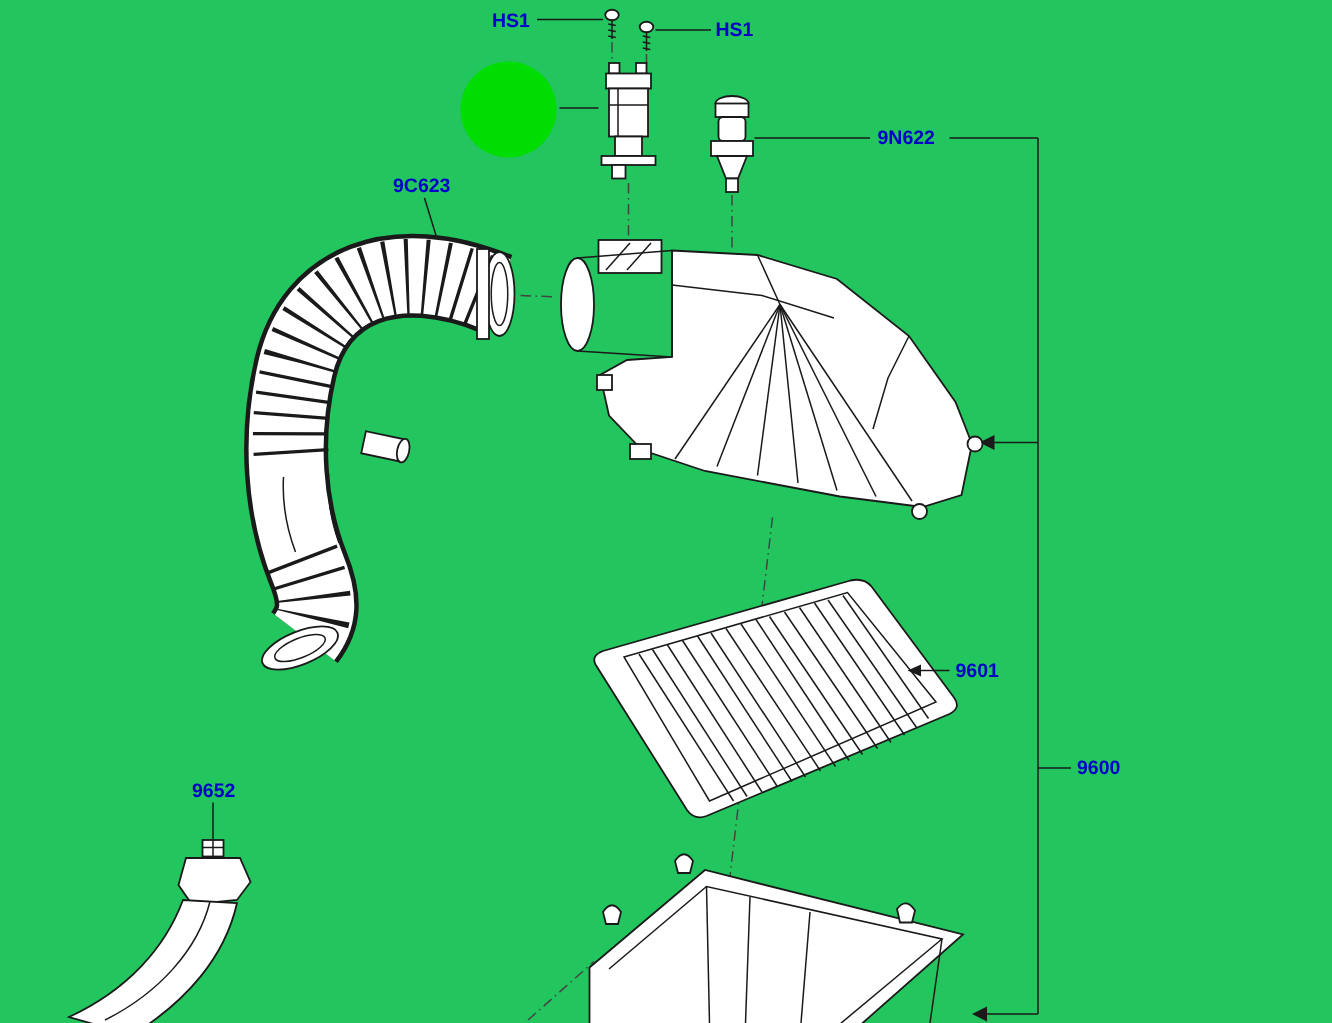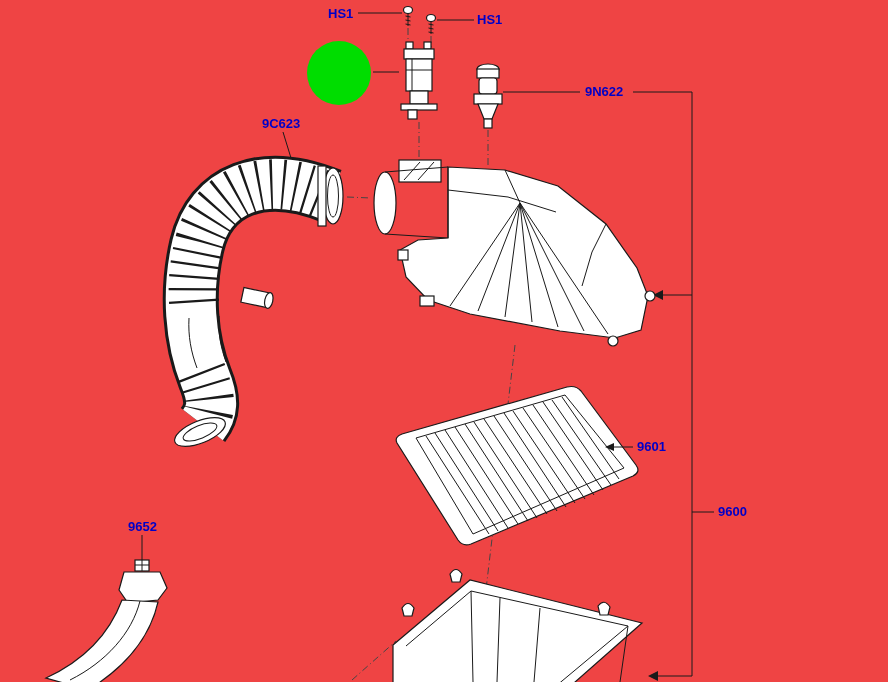--- a/index.html
+++ b/index.html
@@ -1,19 +1,19 @@
 <!DOCTYPE html>
 <html><head>
 <meta charset="utf-8">
 <style>
   html,body{margin:0;padding:0;background:#ffffff;}
   .canvas{
     position:relative;
     width:888px;height:682px;
-    background:#ef4444;
+    background:#22c55e;
     overflow:hidden;
     font-family:"Liberation Sans", sans-serif;
   }
   svg{display:block;}
   .lbl{
     font-family:"Liberation Sans", sans-serif;
     font-size:13px;
     font-weight:bold;
     fill:#0000c8;
     cursor:pointer;

